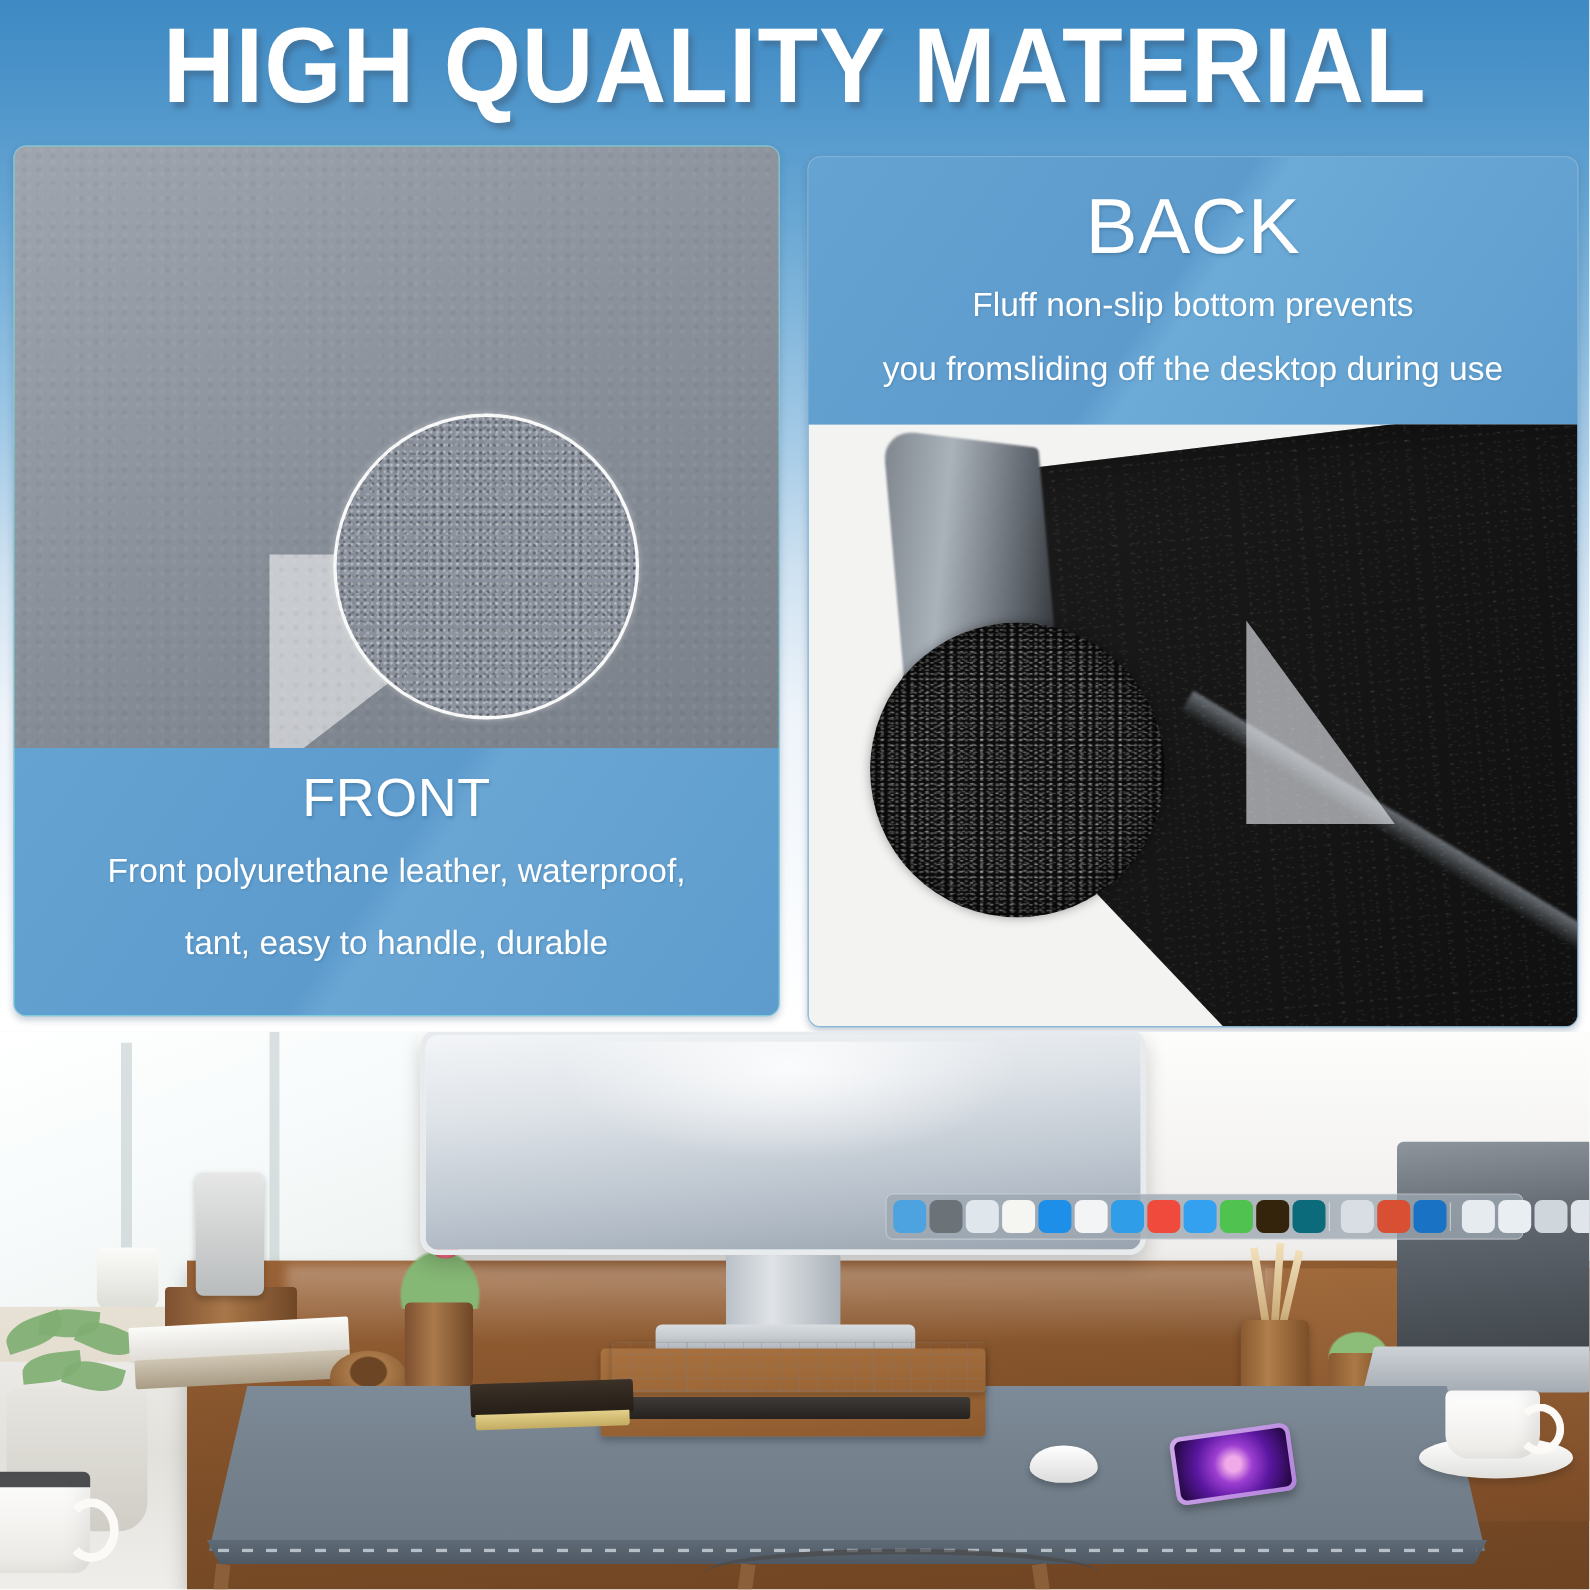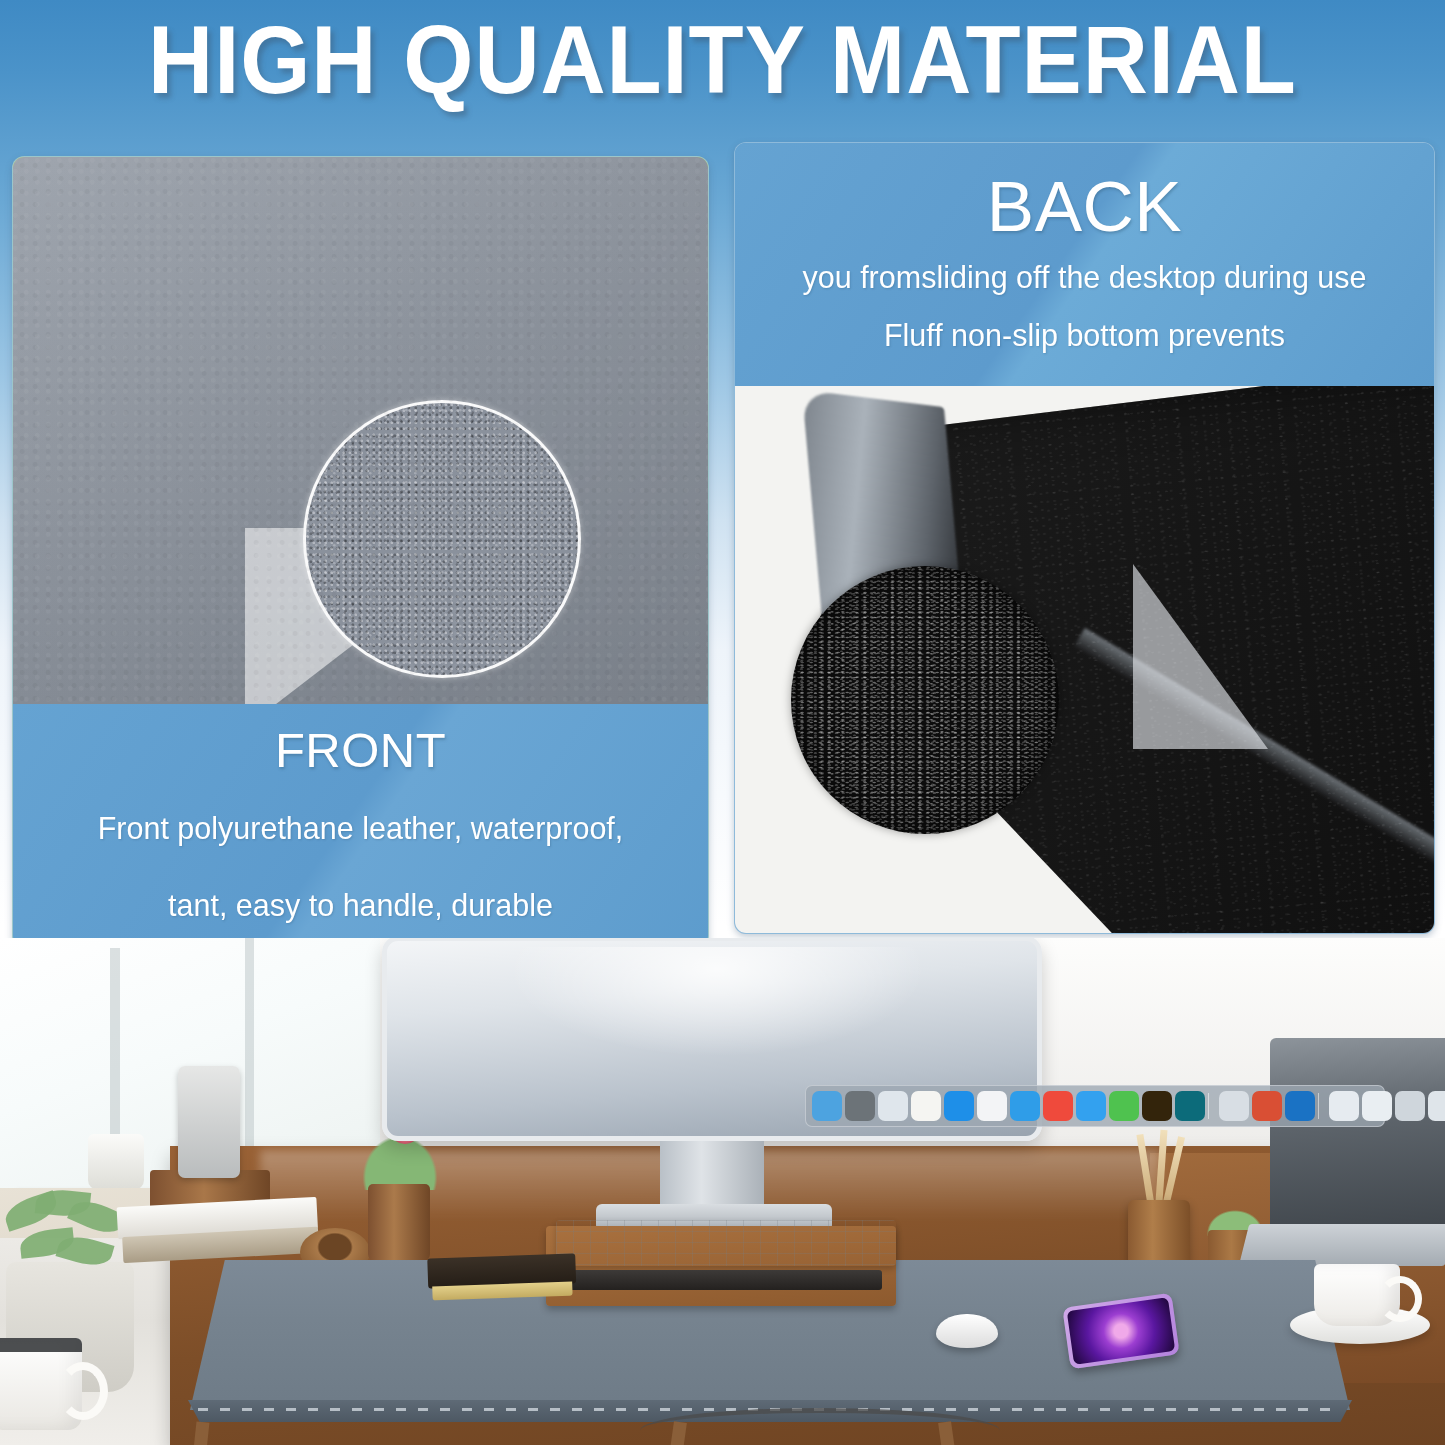--- a/index.html
+++ b/index.html
@@ -40,21 +40,21 @@
   }
 
   
   .panel{
     position:absolute;
     border-radius:12px;
     overflow:hidden;
     box-shadow:0 3px 7px rgba(60,90,120,.30);
     border:1px solid rgba(150,190,220,.85);
   }
-  .panel-left{left:12px;top:156px;width:695px;height:790px;background:#bef264;}
+  .panel-left{left:12px;top:132px;width:695px;height:790px;background:#5eead4;}
   .panel-right{left:734px;top:142px;width:699px;height:790px;background:#5f9ed0;}
 
   
   .front-photo{
     position:absolute;left:0;top:0;width:100%;height:547px;
     background:
       linear-gradient(135deg, rgba(255,255,255,.10) 0%, rgba(0,0,0,.05) 60%, rgba(0,0,0,.10) 100%),
       linear-gradient(180deg,#949ba5 0%,#8d949e 55%,#878e98 100%);
   }
   .front-photo:after{ 
@@ -95,21 +95,21 @@
     position:absolute;left:0;top:547px;width:100%;height:243px;
     background:linear-gradient(125deg,#65a3d2 0%,#5d9bcd 48%,#6aa6d4 52%,#5d9ccd 100%);
     color:#fff;text-align:center;
   }
   .front-caption h2{
     margin:0;padding-top:22px;
     font-size:49px;font-weight:400;letter-spacing:.5px;line-height:1;
     text-shadow:1px 2px 3px rgba(40,80,110,.35);
   }
   .front-caption p{
-    margin:16px;padding:14px 28px 0;
+    margin:4px;padding:14px 28px 0;
     font-size:30.5px;line-height:47px;font-weight:400;
     text-shadow:1px 1px 2px rgba(40,80,110,.25);
   }
 
   
   .back-caption{
     position:absolute;left:0;top:0;width:100%;height:243px;
     background:linear-gradient(125deg,#65a3d2 0%,#5d9bcd 47%,#6cabd7 51%,#5d9ccd 100%);
     color:#fff;text-align:center;
   }
@@ -477,22 +477,22 @@
       <h2>FRONT</h2>
       <p>Front polyurethane leather, waterproof,</p>
       <p>tant, easy to handle, durable</p>
     </div>
   </div>
 
   <div class="panel panel-right">
 
     <div class="back-caption">
       <h2>BACK</h2>
+      <p>Fluff non-slip bottom prevents</p>
       <p>you fromsliding off the desktop during use</p>
-      <p>Fluff non-slip bottom prevents</p>
     </div>
 
     <div class="back-photo">
       <div class="mat-corner"></div>
       <div class="mat-edge"></div>
       <div class="mat-edge2"></div>
       <div class="cone-back"></div>
       <div class="mag-back"></div>
     </div>
   </div>

